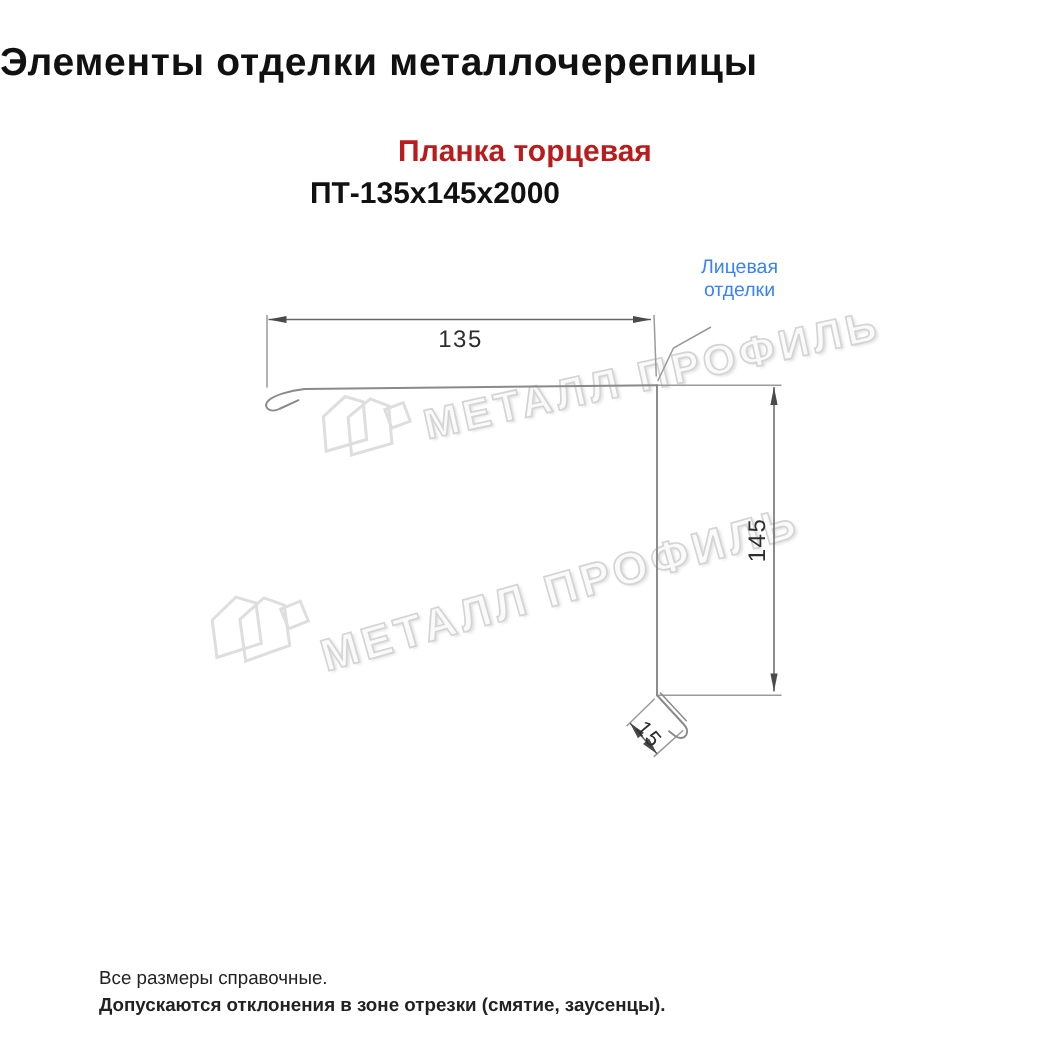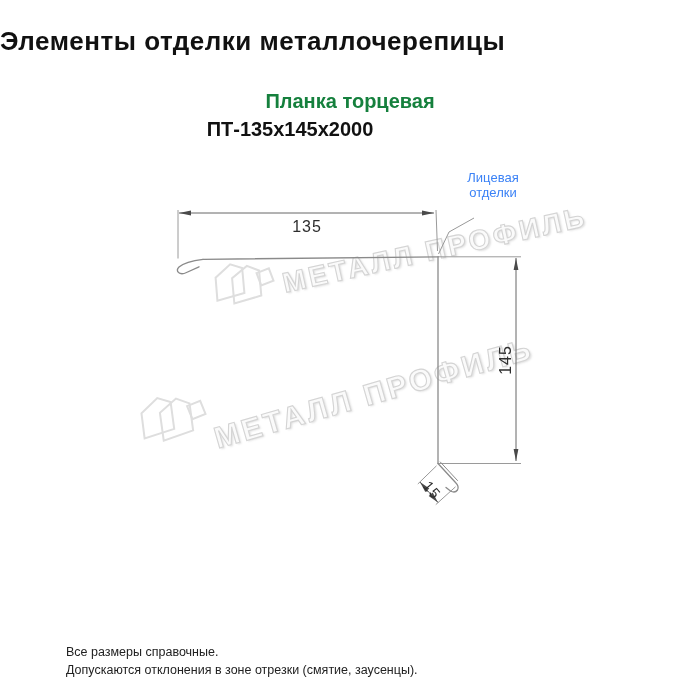--- a/index.html
+++ b/index.html
@@ -9,39 +9,39 @@
     position:relative;overflow:hidden;color:#1a1a1a;
   }
   .abs{position:absolute;}
   
   .main-title{
     left:0;top:26px;width:700px;text-align:left;
     font-size:26px;font-weight:bold;letter-spacing:.5px;color:#111;
   }
   .sub-title{
     left:0;top:90px;width:700px;text-align:center;
-    font-size:20px;font-weight:bold;color:#15803d;
+    font-size:20px;font-weight:bold;color:#b91c1c;
   }
   .code-title{
     left:0;top:118px;width:580px;text-align:center;
     font-size:20px;font-weight:bold;color:#111;
   }
   
   .dim-label{font-size:16px;color:#2e2e2e;letter-spacing:1px;white-space:nowrap;}
   .dim-135{left:284px;top:192px;width:46px;text-align:center;margin-top:26px;}
   .dim-145{left:483px;top:351px;width:46px;text-align:center;transform:rotate(-90deg);}
   .dim-15{left:417px;top:482px;width:30px;text-align:center;font-size:14.5px;transform:rotate(50deg);}
   .face-label{
     left:455px;top:170px;width:76px;text-align:center;
     font-size:13px;line-height:15px;color:#3b82f6;
   }
   
   .footer-note{left:18px;font-size:12.5px;color:#222;white-space:nowrap;margin-left:48px;}
   .note1{top:645px;}
-  .note2{top:663px;}
+  .note2{top:663px;font-weight:bold;}
   
   .wm-text{
     font-size:28px;font-weight:bold;letter-spacing:3px;white-space:nowrap;
     color:#fafafa;
     -webkit-text-stroke:1.1px #d4d4d4;
     text-shadow:1.5px 1.5px 2px rgba(120,120,120,0.22);
     transform-origin:left center;
   }
   .wm1{left:283px;top:268px;transform:rotate(-12.5deg);}
   .wm2{left:215px;top:422px;transform:rotate(-16deg);font-size:30px;}

